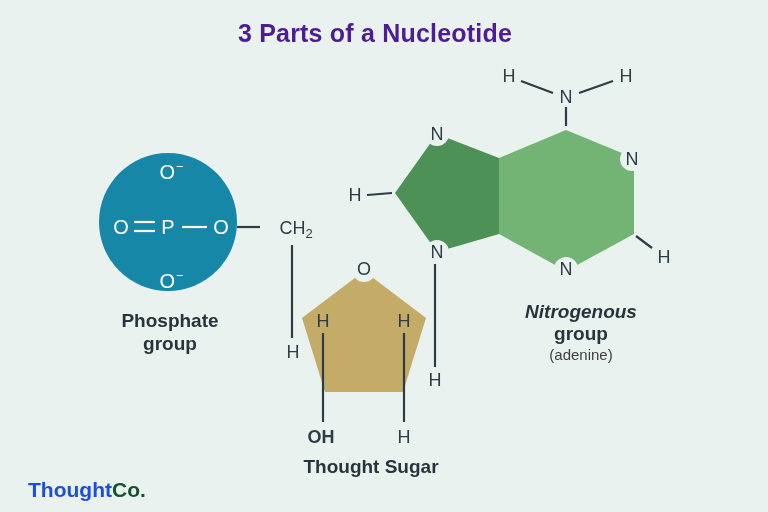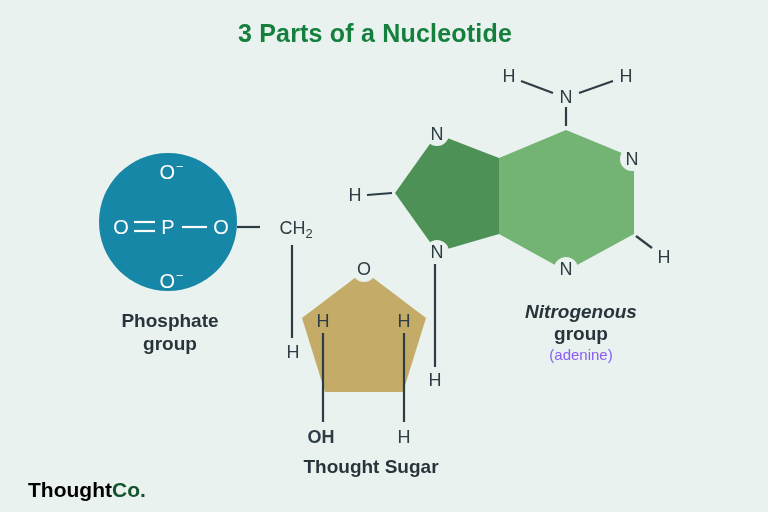--- a/index.html
+++ b/index.html
@@ -6,29 +6,29 @@
   html,body { background:#e9f2ee; }
   body { font-family:"Liberation Sans", sans-serif; }
   .canvas {
     position:relative; width:768px; height:512px;
     background:#e9f2ee; overflow:hidden;
   }
   svg.diagram { position:absolute; left:0; top:0; }
   .bond   { stroke:#2e3d45; stroke-width:2.2; fill:none; }
   .bond-w { stroke:#ffffff; stroke-width:2.2; fill:none; }
   .lbl { position:absolute; transform:translate(-50%,-50%); white-space:nowrap; line-height:1; }
-  .title { font-size:25px; font-weight:bold; color:#15803d; letter-spacing:0.2px; }
+  .title { font-size:25px; font-weight:bold; color:#4c1d95; letter-spacing:0.2px; }
   .atom   { font-size:18px; color:#2e3d45; }
   .atom-w { font-size:20px; color:#ffffff; }
   .chg  { font-size:13px; position:relative; top:-8px; left:1px; }
   .subn { font-size:13px; position:relative; top:4px; }
   .part-label { font-size:19px; font-weight:bold; color:#28343b; }
-  .sub-label  { font-size:15px; color:#8b5cf6; }
+  .sub-label  { font-size:15px; color:#404040; }
   .logo { position:absolute; left:28px; top:478px; font-size:21px; font-weight:bold; transform:none; }
-  .logo-thought { color:#000000;margin-top:26px; }
+  .logo-thought { color:#1d4ed8;margin-top:26px; }
   .logo-co { color:#14532d; }
 </style>
 </head>
 <body>
 
 <div class="canvas">
 
   <svg class="diagram" width="768" height="512" viewBox="0 0 768 512">
 
     <circle cx="168" cy="222" r="69" fill="#1787a7"></circle>

